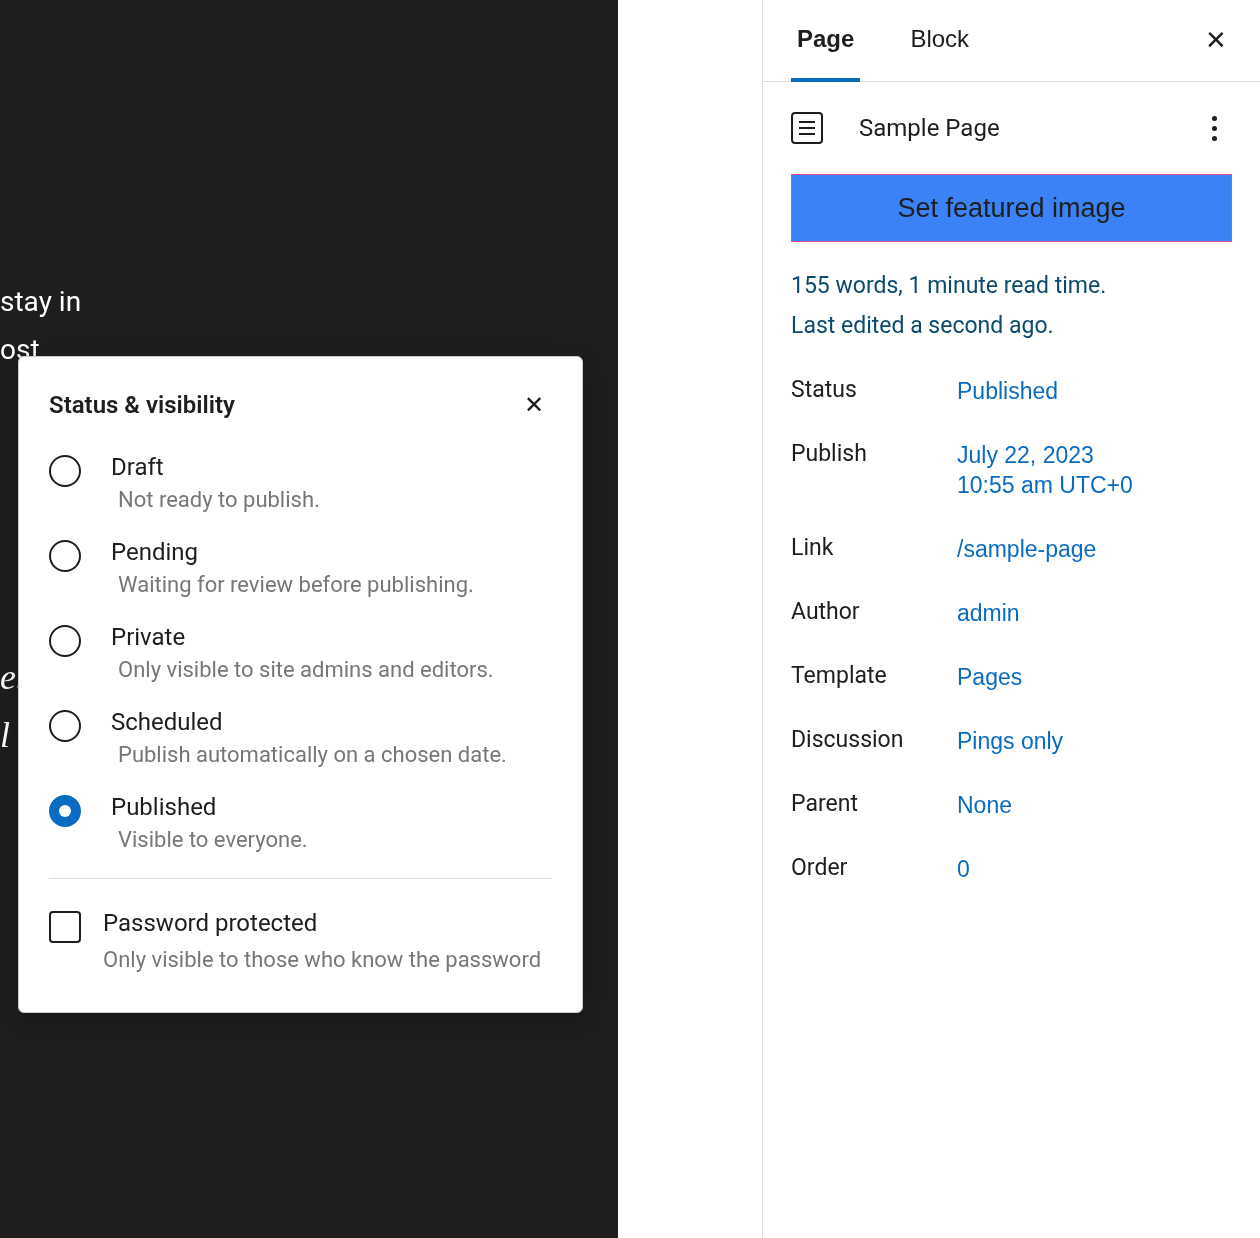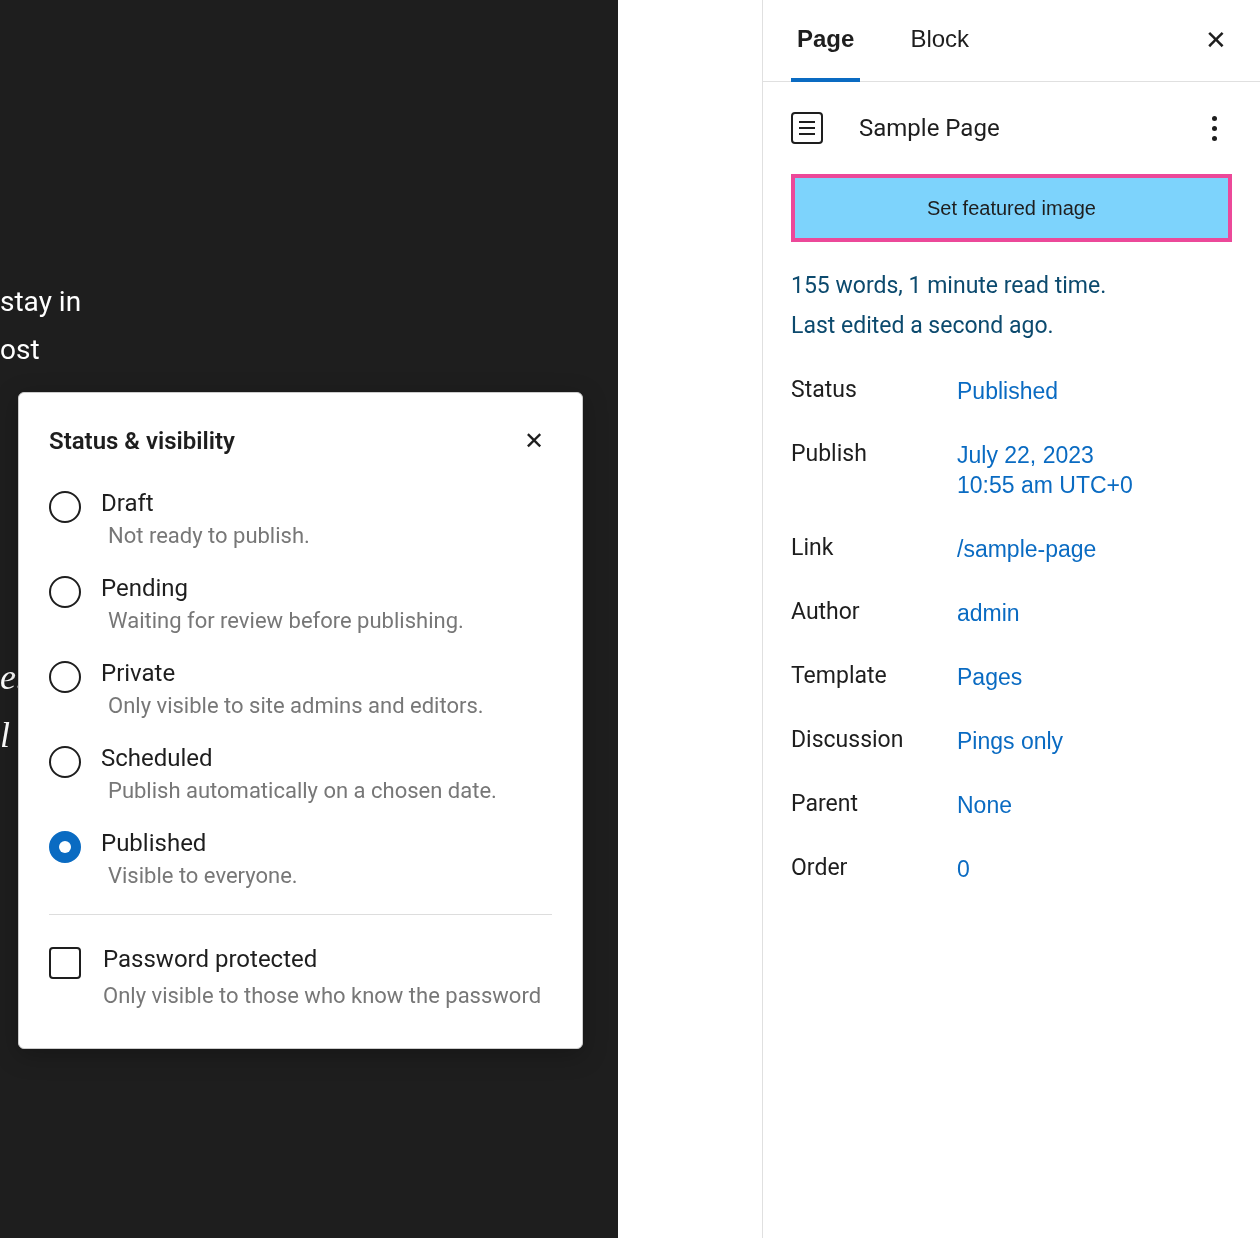--- a/index.html
+++ b/index.html
@@ -34,21 +34,21 @@
     font-style: italic;
     font-family: Georgia, serif;
     font-size: 36px;
     line-height: 58px;
     color: #fff;
   }
   
   .popover {
     position: absolute;
     left: 18px;
-    top: 392px;
+    top: 356px;
     width: 565px;
     background: #fff;
     border: 1px solid #ccc;
     border-radius: 6px;
     box-shadow: 0 6px 24px rgba(0,0,0,0.25);
     padding: 30px 30px 40px 30px;
     color: #1e1e1e;
   }
   .popover-header {
     display: flex;
@@ -63,21 +63,21 @@
   .popover-close {
     width: 36px; height: 36px;
     display: flex; align-items: center; justify-content: center;
     cursor: pointer;
     background: none; border: none;
     font-size: 24px;
     color: #1e1e1e;
   }
   .radio-option {
     display: flex;
-    gap: 20px;
+    gap: 30px;
     margin-bottom: 26px;
     cursor: pointer;
   }
   .radio-circle {
     width: 32px; height: 32px;
     border: 2px solid #1e1e1e;
     border-radius: 50%;
     flex-shrink: 0;
     position: relative;
     margin-top: 2px;
@@ -202,23 +202,23 @@
     flex-direction: column;
     gap: 5px;
   }
   .kebab span {
     width: 5px; height: 5px; border-radius: 50%; background: #1e1e1e;
   }
   .featured-btn {
     margin: 14px 28px 24px 28px;
     width: calc(100% - 56px);
     height: 68px;
-    border: 4px solid #ec4899;
-    background: #7dd3fc;
-    font-size: 20px;
+    border: 1px solid #ec4899;
+    background: #3b82f6;
+    font-size: 27px;
     cursor: pointer;
     color: #1e1e1e;
   }
   .meta-text {
     padding: 0 28px;
     font-size: 23px;
     line-height: 40px;
     color: #0c4a6e;
     margin-bottom: 30px;
   }

